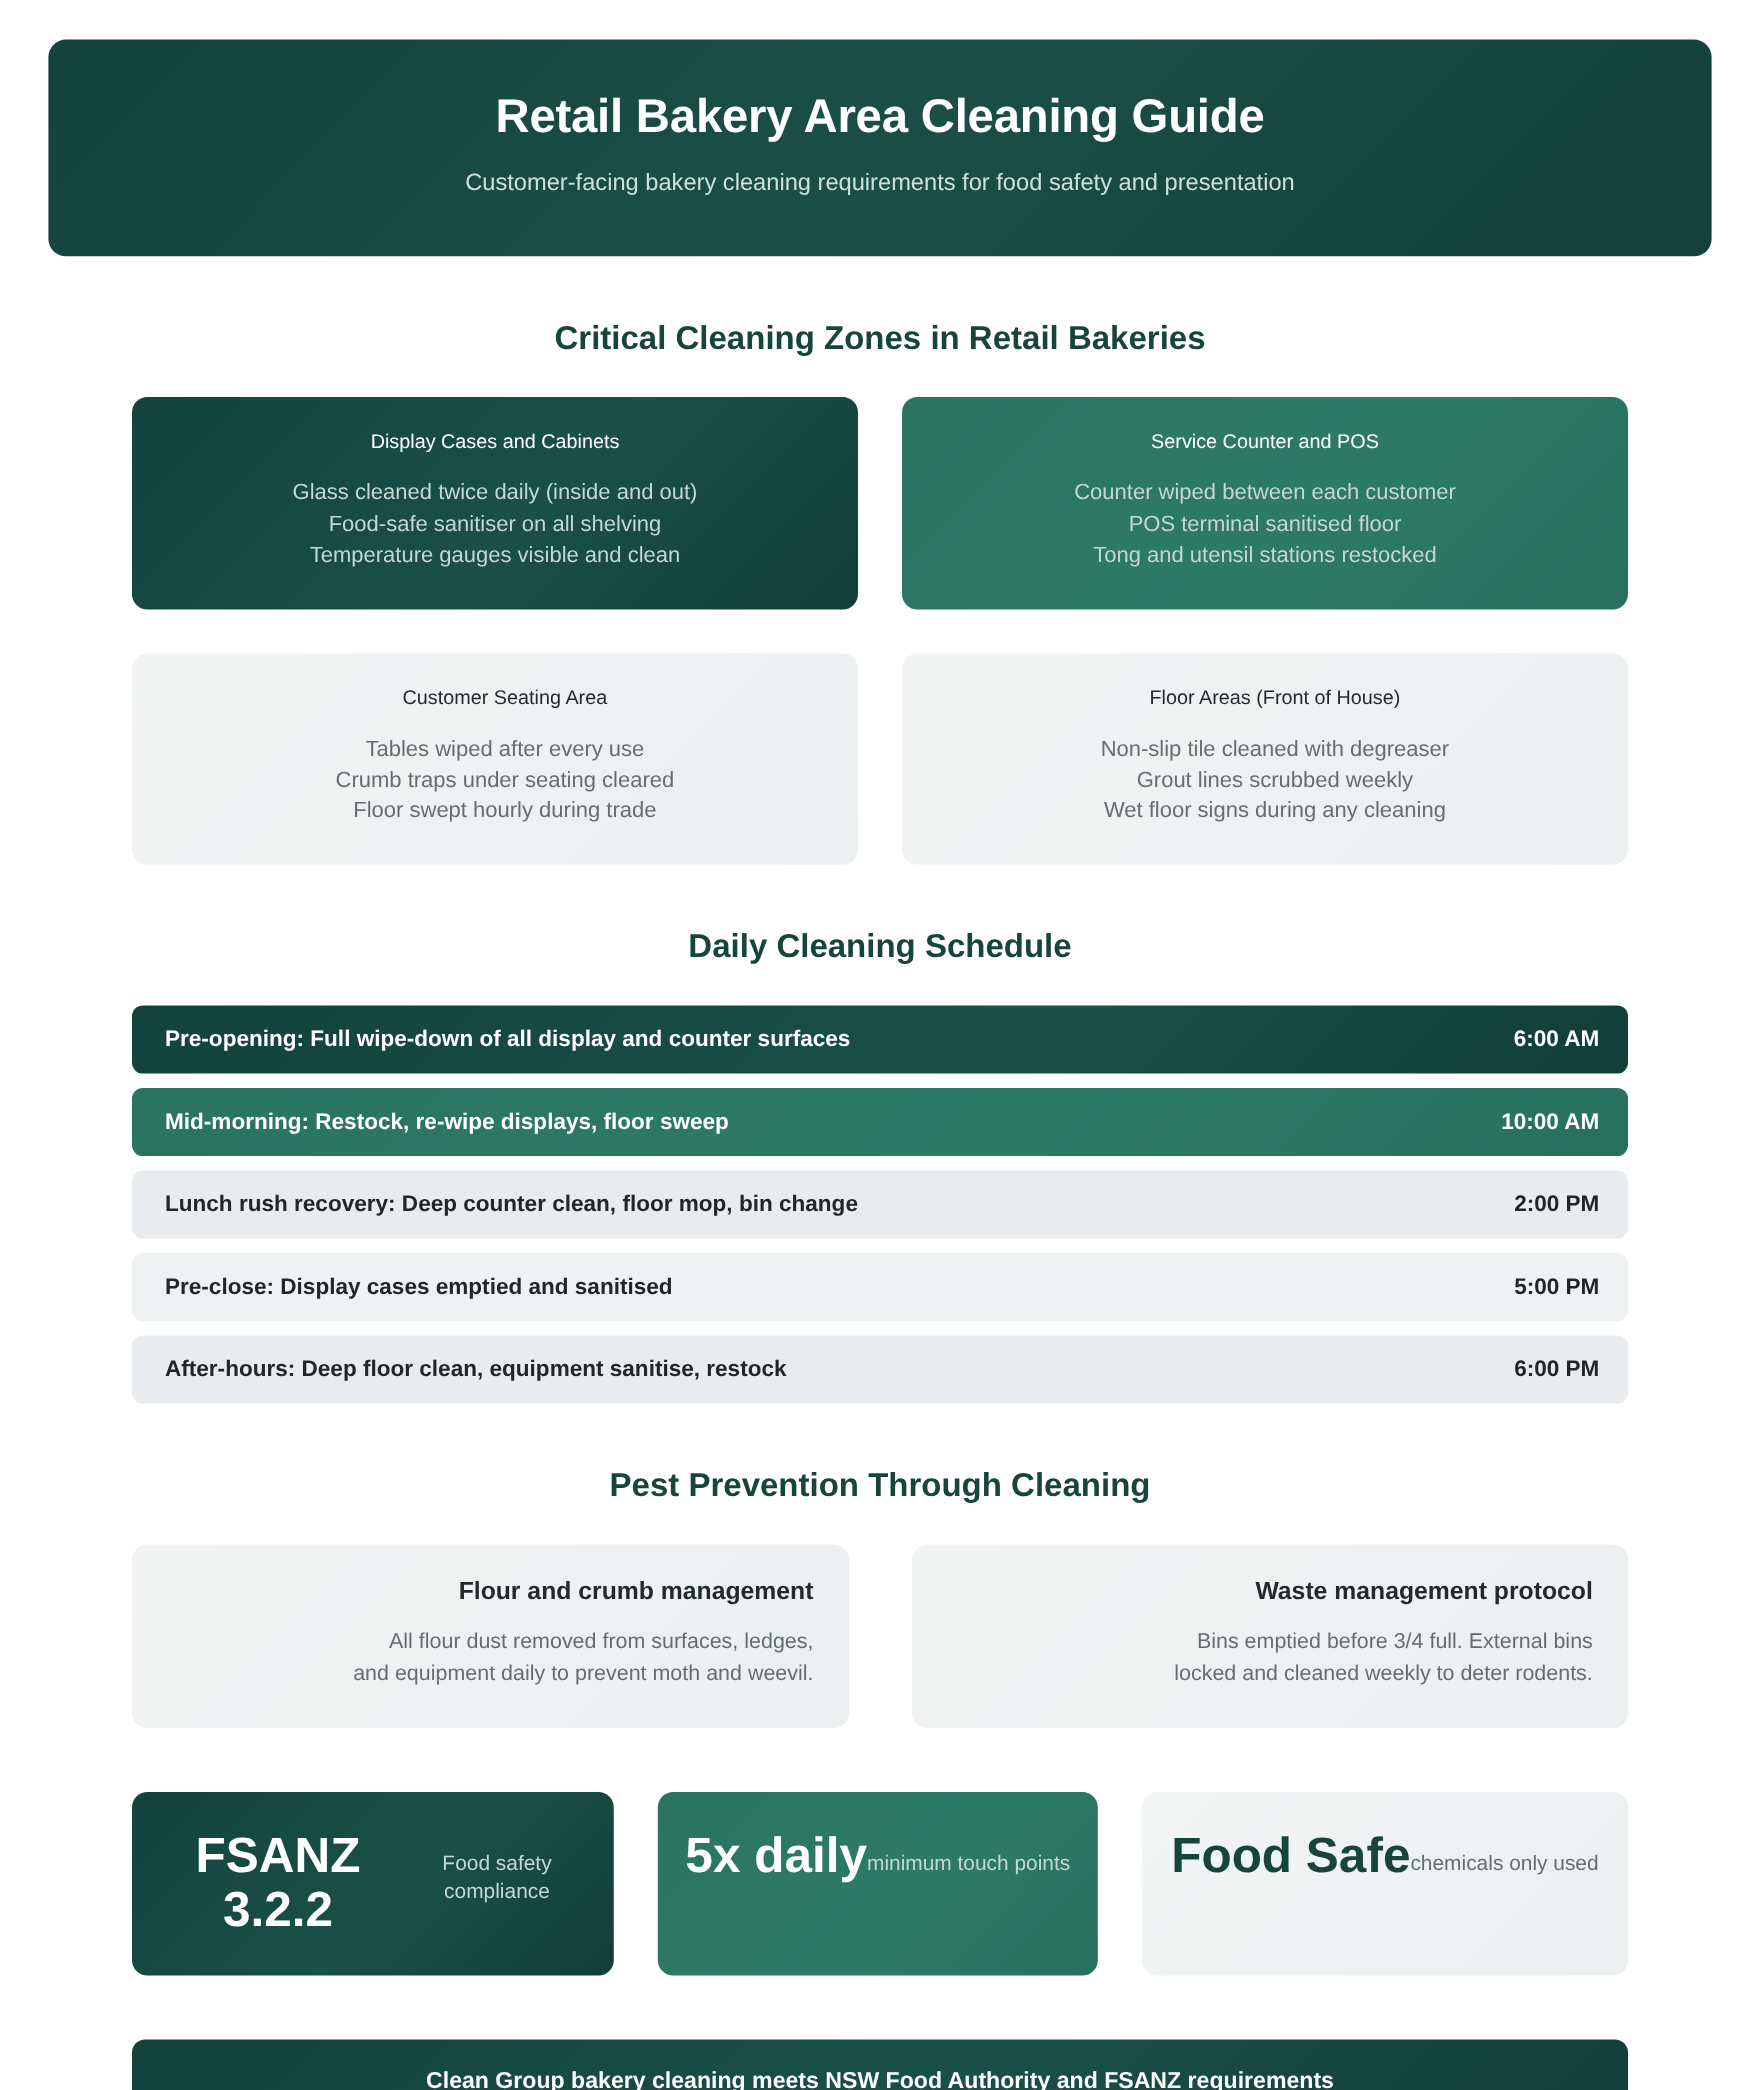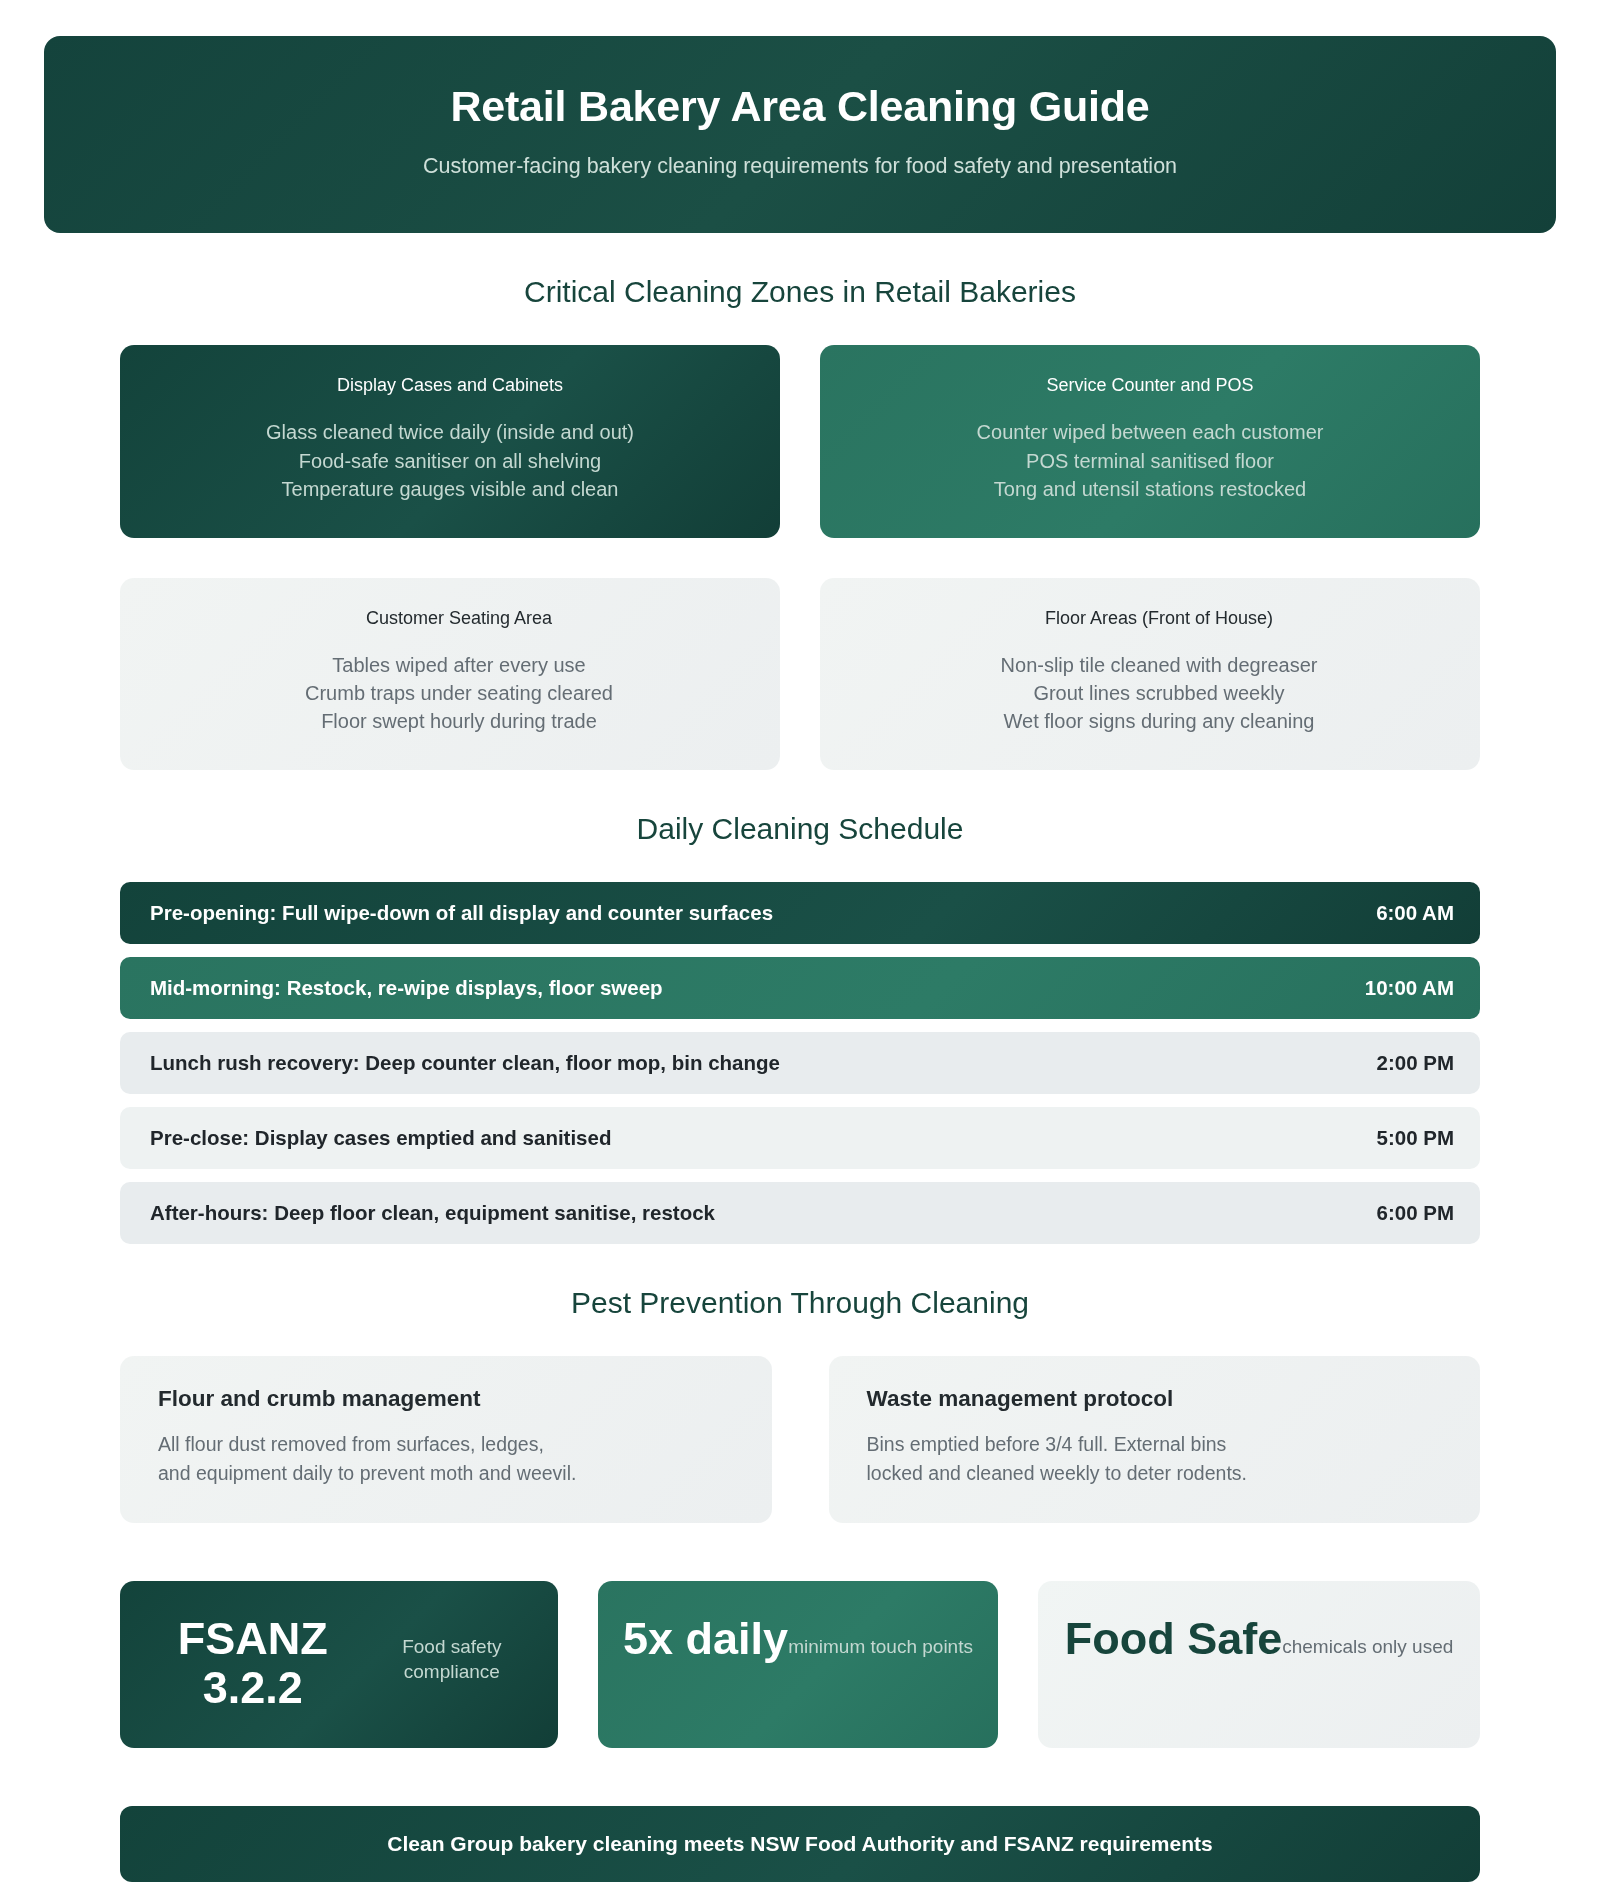--- a/index.html
+++ b/index.html
@@ -47,22 +47,22 @@
     font-size: 21.5px;
     font-weight: normal;
     line-height: 1.3;
   }
 
   
   .section-title {
     text-align: center;
     color: #17453c;
     font-size: 30px;
-    font-weight: normal;
-    margin-top: 42px;
+    font-weight: bold;
+    margin-top: 58px;
     margin-bottom: 36px;
   }
 
   .wrap {
     width: 1360px;
     margin: 0 auto;
   }
 
   
   .zone-grid {
@@ -127,20 +127,21 @@
   .sched-row.dark .sched-task, .sched-row.dark .sched-time,
   .sched-row.mid  .sched-task, .sched-row.mid  .sched-time { color: #ffffff; }
   .sched-row.light-a .sched-task, .sched-row.light-a .sched-time,
   .sched-row.light-b .sched-task, .sched-row.light-b .sched-time { color: #20262b; }
 
   
   .pest-grid {
     display: grid;
     grid-template-columns: 1fr 1fr;
     gap: 57px;
+    text-align: right;
   }
   .pest-card {
     background: linear-gradient(135deg, #f1f4f3 0%, #eceff0 100%);
     border-radius: 14px;
     padding: 30px 32px 34px 38px;
     min-height: 152px;
   }
   .pest-title {
     color: #232a2e;
     font-size: 22.5px;

